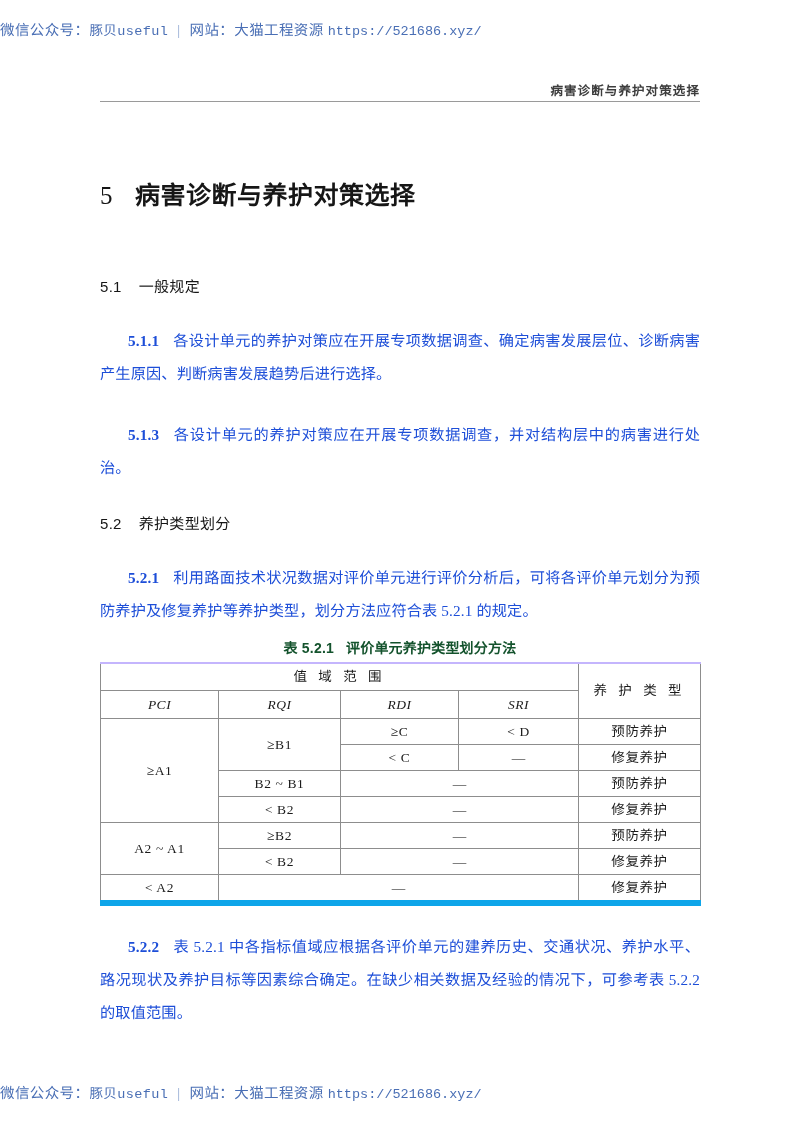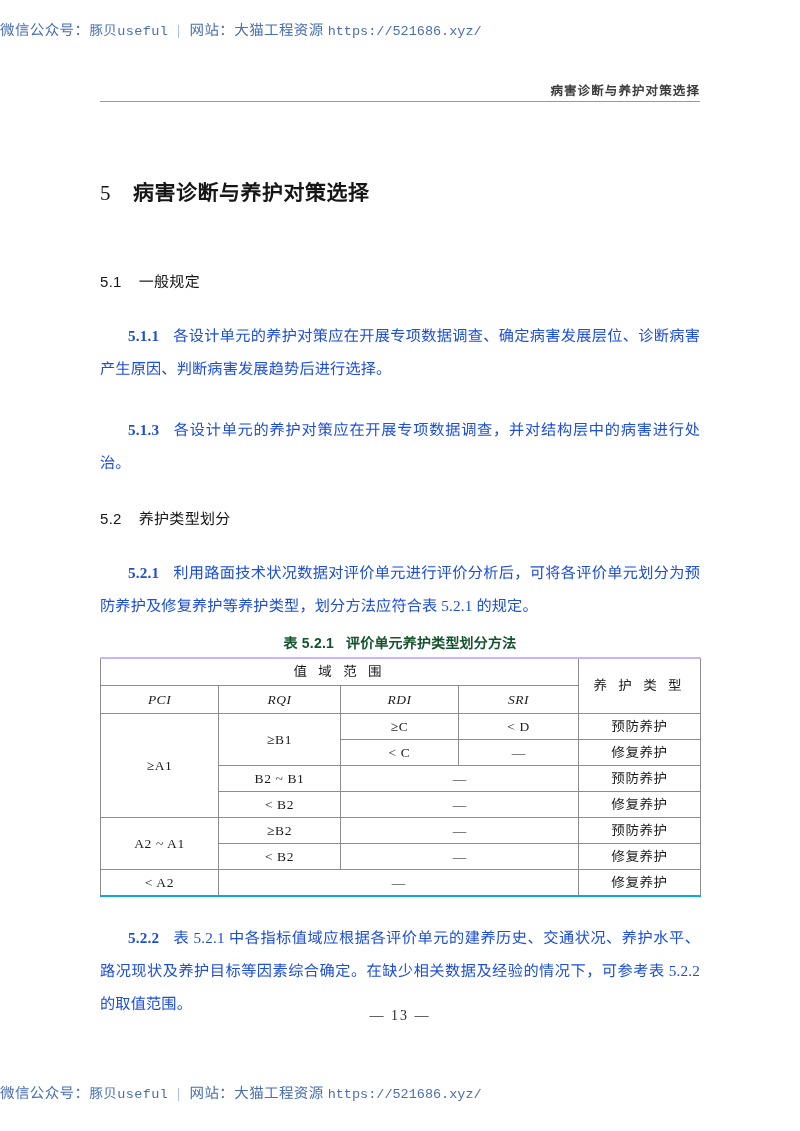--- a/index.html
+++ b/index.html
@@ -78,21 +78,21 @@
   .content {
     position: absolute;
     top: 180px;
     left: 100px;
     width: 600px;
   }
 
   h1.chapter-title {
     margin: 0;
     padding: 0;
-    font-size: 21px;
+    font-size: 25px;
     font-weight: 600;
     letter-spacing: 0.5px;
     font-family: "Liberation Sans", "DejaVu Sans", sans-serif;
     color: #161616;
     line-height: 1.2;
   }
   h1.chapter-title .chapter-num {
     font-family: "Liberation Serif", "DejaVu Serif", serif;
     font-weight: 500;
     padding-right: 22px;
@@ -167,21 +167,21 @@
     line-height: 26px;
   }
   table.spec-table tr.head-row-2 td {
     height: 27px;
     line-height: 27px;
   }
   table.spec-table .top-border {
     border-top: 2px solid #c4b5fd;
   }
   table.spec-table .bottom-border {
-    border-bottom: 2px solid #0ea5e9;
+    border-bottom: 6px solid #0ea5e9;
   }
   .th-cn {
     font-family: "Liberation Serif", "DejaVu Serif", serif;
     letter-spacing: 4px;
     font-size: 13.5px;
     padding-left: 4px;
   }
   .th-it {
     font-style: italic;
     font-family: "Liberation Serif", "DejaVu Serif", serif;
@@ -321,19 +321,18 @@
         </tr>
       </tbody>
     </table>
 
     <div style="height:24px"></div>
 
     <p class="body-para"><span class="para-lead"></span><span class="clause-num">5.2.2</span><span>表 5.2.1 中各指标值域应根据各评价单元的建养历史、交通状况、养护水平、路况现状及养护目标等因素综合确定。在缺少相关数据及经验的情况下，可参考表 5.2.2的取值范围。</span></p>
 
   </div>
 
-  <div class="page-number">— 13 —</div>
 
   <div class="watermark watermark-bottom">
     <span>微信公众号：</span><span class="wm-latin">豚贝useful</span><span class="wm-sep">|</span><span>网站：</span><span>大猫工程资源</span>&nbsp;<span class="wm-url">https://521686.xyz/</span>
   </div>
 
 </div>
 
 </body></html>

